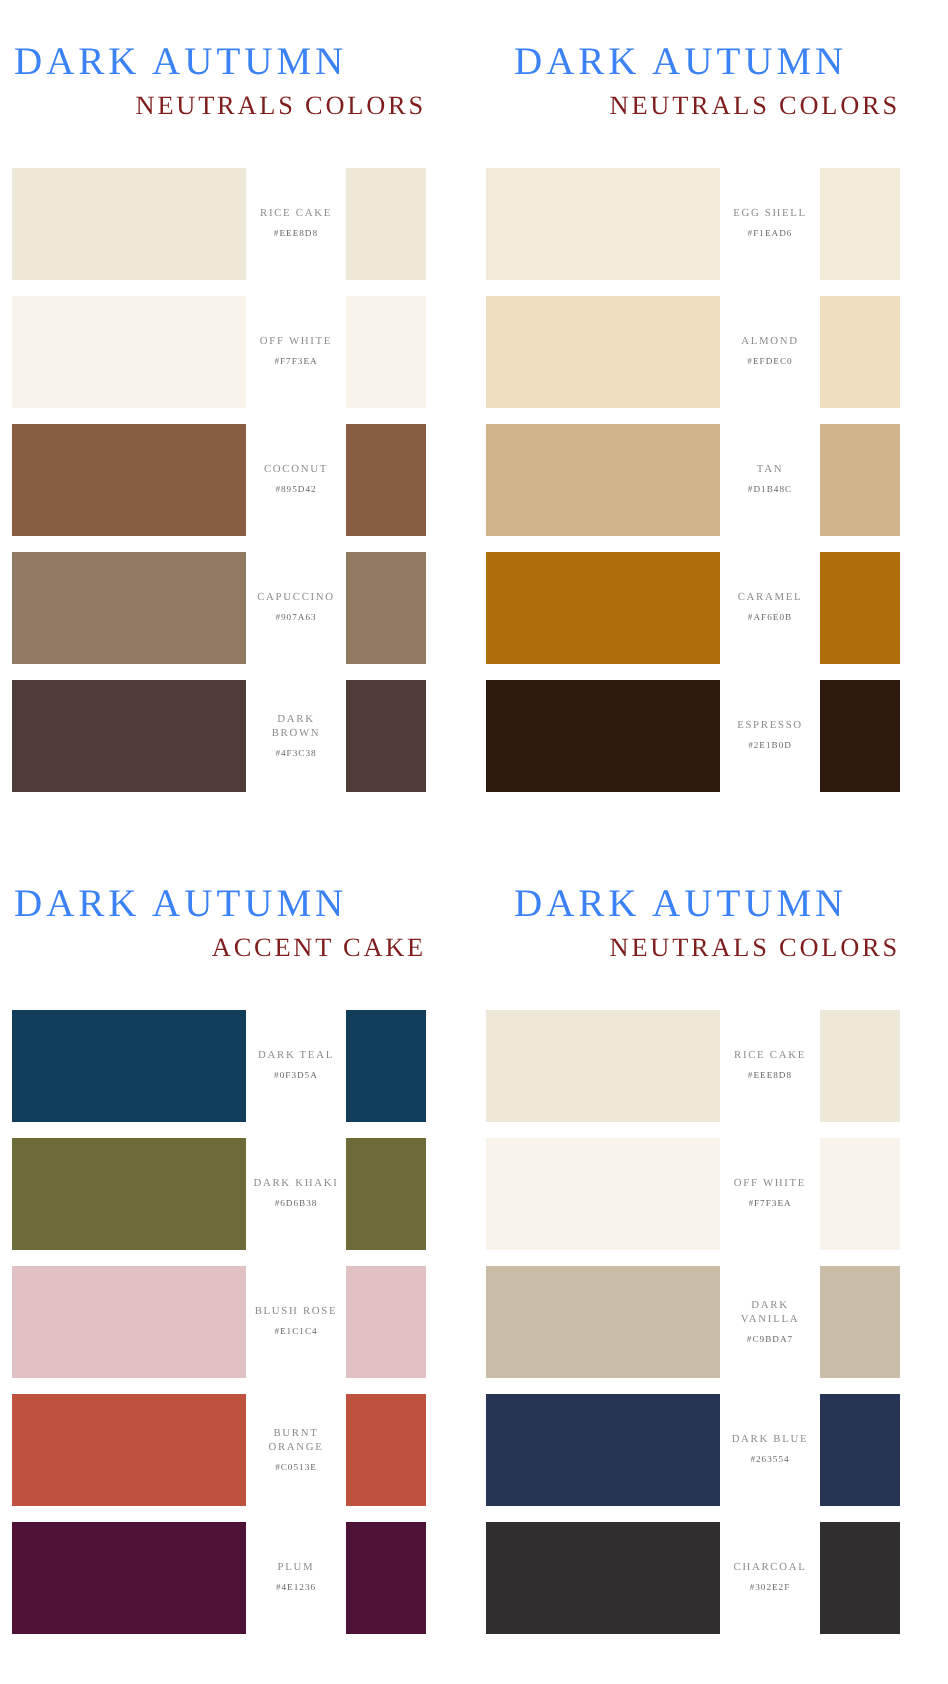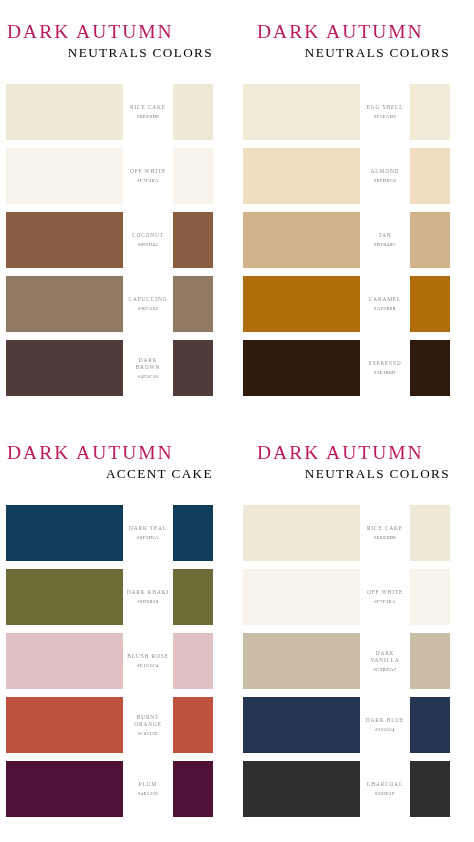--- a/index.html
+++ b/index.html
@@ -44,31 +44,31 @@
     box-sizing: border-box;
   }
   .head.indent {
     padding-left: 20px;
   }
   .title-main {
     display: block;
     font-size: 19.5px;
     line-height: 1.05;
     letter-spacing: 2.0px;
-    color: #be185d;
+    color: #3b82f6;
     font-weight: 400;
     white-space: nowrap;
   }
   .title-sub {
     display: block;
     margin-top: 4px;
     font-size: 13.2px;
     line-height: 1.05;
     letter-spacing: 1.4px;
-    color: #000000;
+    color: #7f1d1d;
     font-weight: 400;
     text-align: right;
     white-space: nowrap;
   }
 
   
   .rows {
     position: absolute;
     left: 0;
     right: 0;

